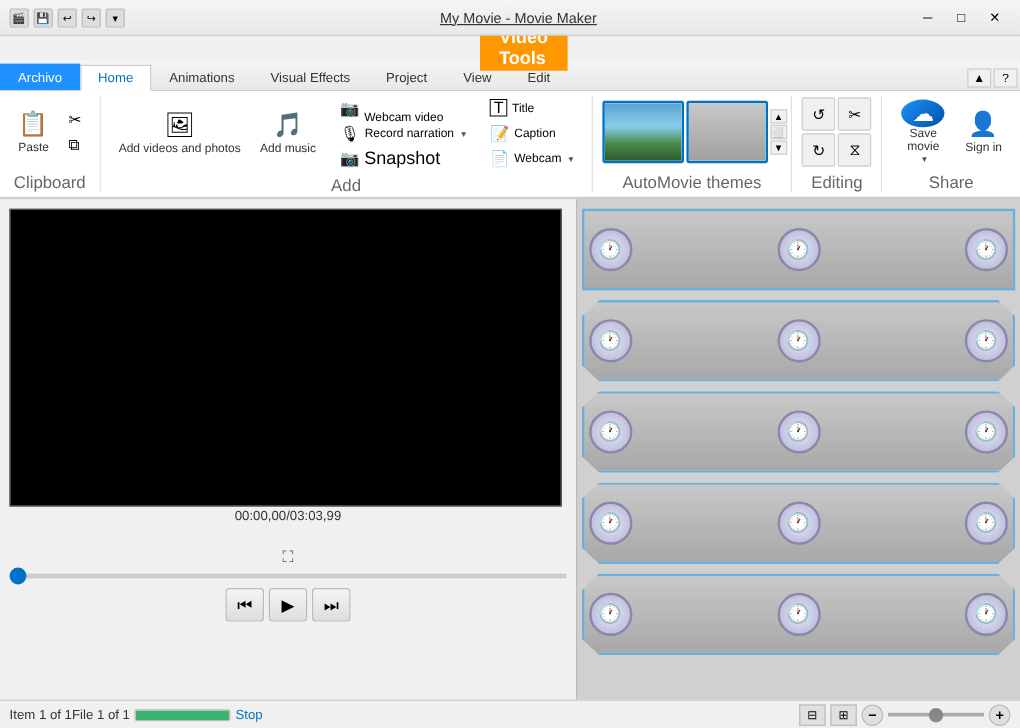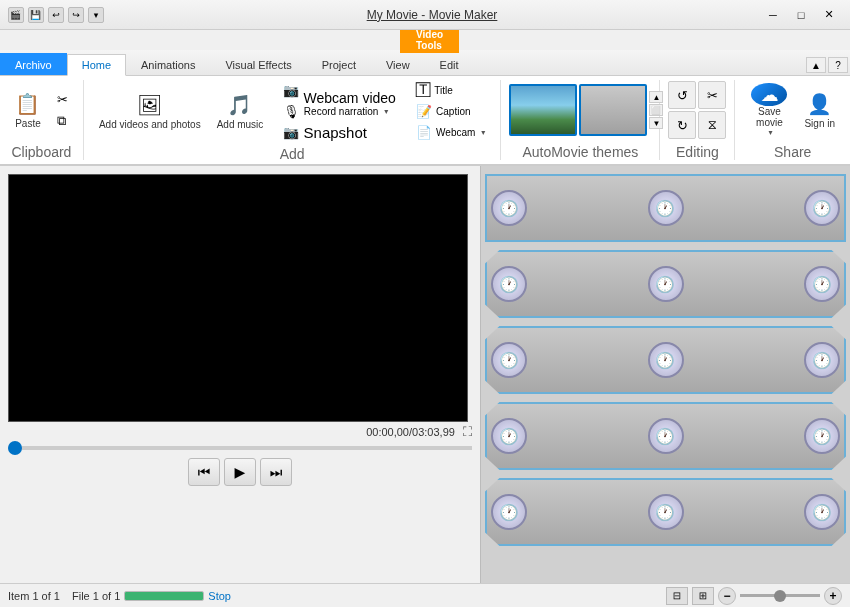--- a/index.html
+++ b/index.html
@@ -26,21 +26,21 @@
       height: 20px;
       background: #f0f0f0;
       display: flex;
       align-items: center;
       padding: 0 400px;
     }
     .video-tools-tab {
       background: #ff9800;
       color: white;
       padding: 2px 16px;
-      font-size: 10px;
+      font-size: 15px;
       font-weight: 600;
       cursor: pointer;
       border-radius: 2px 2px 0 0;
     }
 
     
     .ribbon-tabs {
       height: 26px;
       background: linear-gradient(to bottom, #f5f5f5, #e8e8e8);
       display: flex;
@@ -236,21 +236,22 @@
       border: 1px solid #555;
     }
     .video-time {
       text-align: right;
       padding: 2px 0;
       font-size: 11px;
       color: #333;
       display: flex;
       justify-content: flex-end;
       align-items: center;
-      gap: 8px;
+      gap: 20px;
+      flex-direction: column;
     }
     .video-time-expand {
       cursor: pointer;
       font-size: 13px;
       color: #555;
     }
     .video-slider {
       width: 100%;
       margin: 4px 0;
       -webkit-appearance: none;
@@ -334,21 +335,20 @@
     .film-spacer { flex: 1; }
 
     
     .status-bar {
       height: 24px;
       background: #f0f0f0;
       border-top: 1px solid #ccc;
       display: flex;
       align-items: center;
       padding: 0 8px;
-      gap: 12px;
       font-size: 11px;
       color: #333;
     }
     .status-file-progress {
       display: flex;
       align-items: center;
       gap: 4px;
     }
     .progress-bar {
       width: 80px;
@@ -511,21 +511,21 @@
 and photos</span>
       </div>
       <div class="rb">
         <span class="rb-icon">🎵</span>
         <span class="rb-label">Add
 music</span>
       </div>
       <div class="add-section-buttons">
         <div class="rb-small">
           <span class="rb-small-icon">📷</span>
-          <span style="font-size:14px;margin-top:16px;">Webcam video</span>
+          <span style="font-size:10px;margin-top:16px;">Webcam video</span>
         </div>
         <div class="rb-small">
           <span class="rb-small-icon">🎙</span>
           <span style="font-size:10px;">Record narration</span>
           <span class="dropdown-arrow">▾</span>
         </div>
         <div class="rb-small">
           <span class="rb-small-icon">📷</span>
           <span style="font-size:15px;">Snapshot</span>
         </div>

